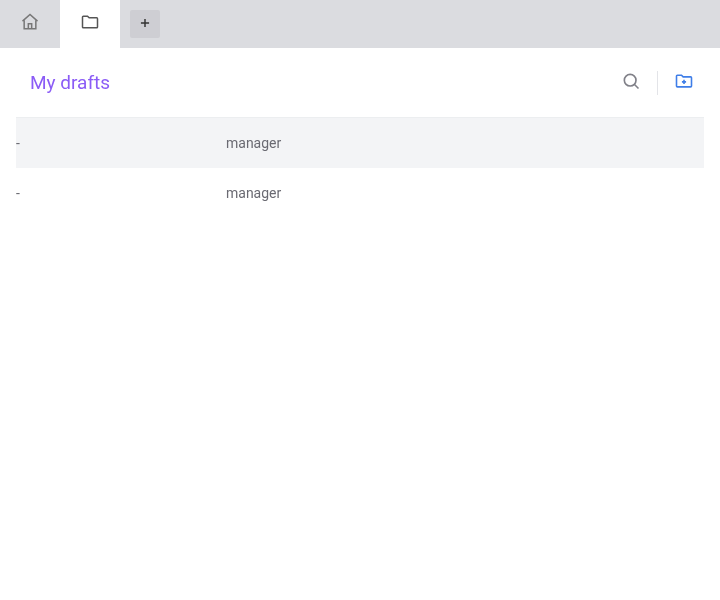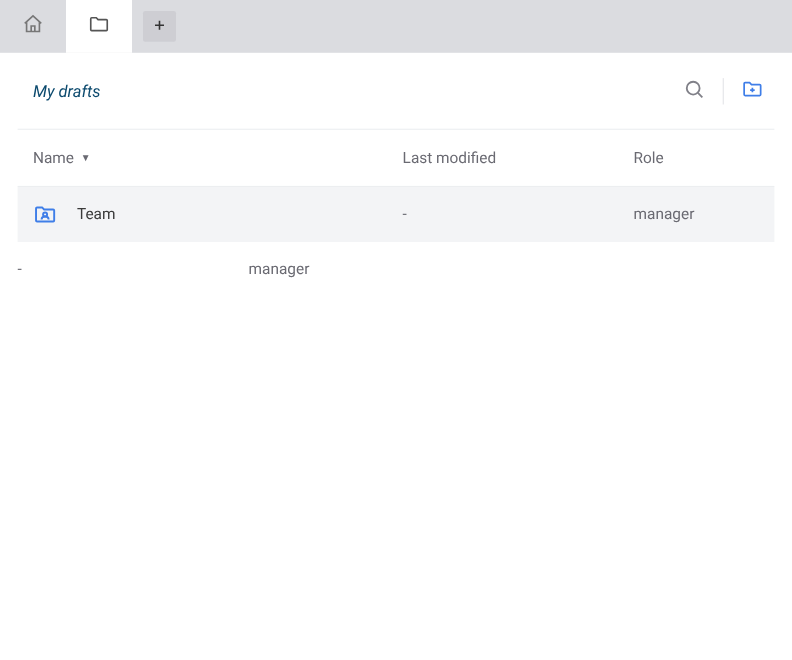--- a/index.html
+++ b/index.html
@@ -50,25 +50,24 @@
       padding: 0 16px;
     }
     .header-row {
       display: flex;
       align-items: center;
       height: 70px;
       border-bottom: 1px solid #eceef0;
     }
     .page-title {
       flex: 1;
-      font-size: 15px;
-      color: #0c4a6e;
+      font-size: 19px;
+      color: #8b5cf6;
       font-weight: 400;
       padding-left: 14px;
-      font-style: italic;
     }
     .header-actions {
       display: flex;
       align-items: center;
     }
     .action-btn {
       width: 40px;
       height: 40px;
       display: flex;
       align-items: center;
@@ -190,50 +189,22 @@
           <svg viewBox="0 0 24 24" fill="none" stroke="#3f7ee8" stroke-width="1.9">
             <path d="M3 6 A1 1 0 0 1 4 5 H9 L11 7 H20 A1 1 0 0 1 21 8 V18 A1 1 0 0 1 20 19 H4 A1 1 0 0 1 3 18 Z"></path>
             <path d="M12 10.5 V15.5 M9.5 13 H14.5"></path>
           </svg>
         </span>
       </div>
     </div>
   </div>
 
   <div class="table-wrap">
-    <div class="th-row">
-      <div class="col-name">
-        <span class="th-click">
-          <span>Name</span>
-          <span class="sort-arrow">▼</span>
-        </span>
-      </div>
-      <div class="col-modified">
-        <span class="th-click">
-          <span>Last modified</span>
-        </span>
-      </div>
-      <div class="col-role">
-        <span class="th-click">
-          <span>Role</span>
-        </span>
-      </div>
-    </div>
 
     <div class="data-row" data-variant="shaded">
-      <div class="col-name">
-        <span class="row-icon">
-          <svg viewBox="0 0 24 24" fill="none" stroke="#3f7ee8" stroke-width="1.9">
-            <path d="M3 6 A1 1 0 0 1 4 5 H9 L11 7 H20 A1 1 0 0 1 21 8 V18 A1 1 0 0 1 20 19 H4 A1 1 0 0 1 3 18 Z"></path>
-            <circle cx="12" cy="12" r="2"></circle>
-            <path d="M8.5 17 C8.5 15 10 14 12 14 C14 14 15.5 15 15.5 17"></path>
-          </svg>
-        </span>
-        <span class="row-label">Team</span>
-      </div>
       <div class="col-modified">
         <span class="row-muted">-</span>
       </div>
       <div class="col-role">
         <span class="row-muted">manager</span>
       </div>
     </div>
 
     <div class="data-row">
       <div class="col-modified">

